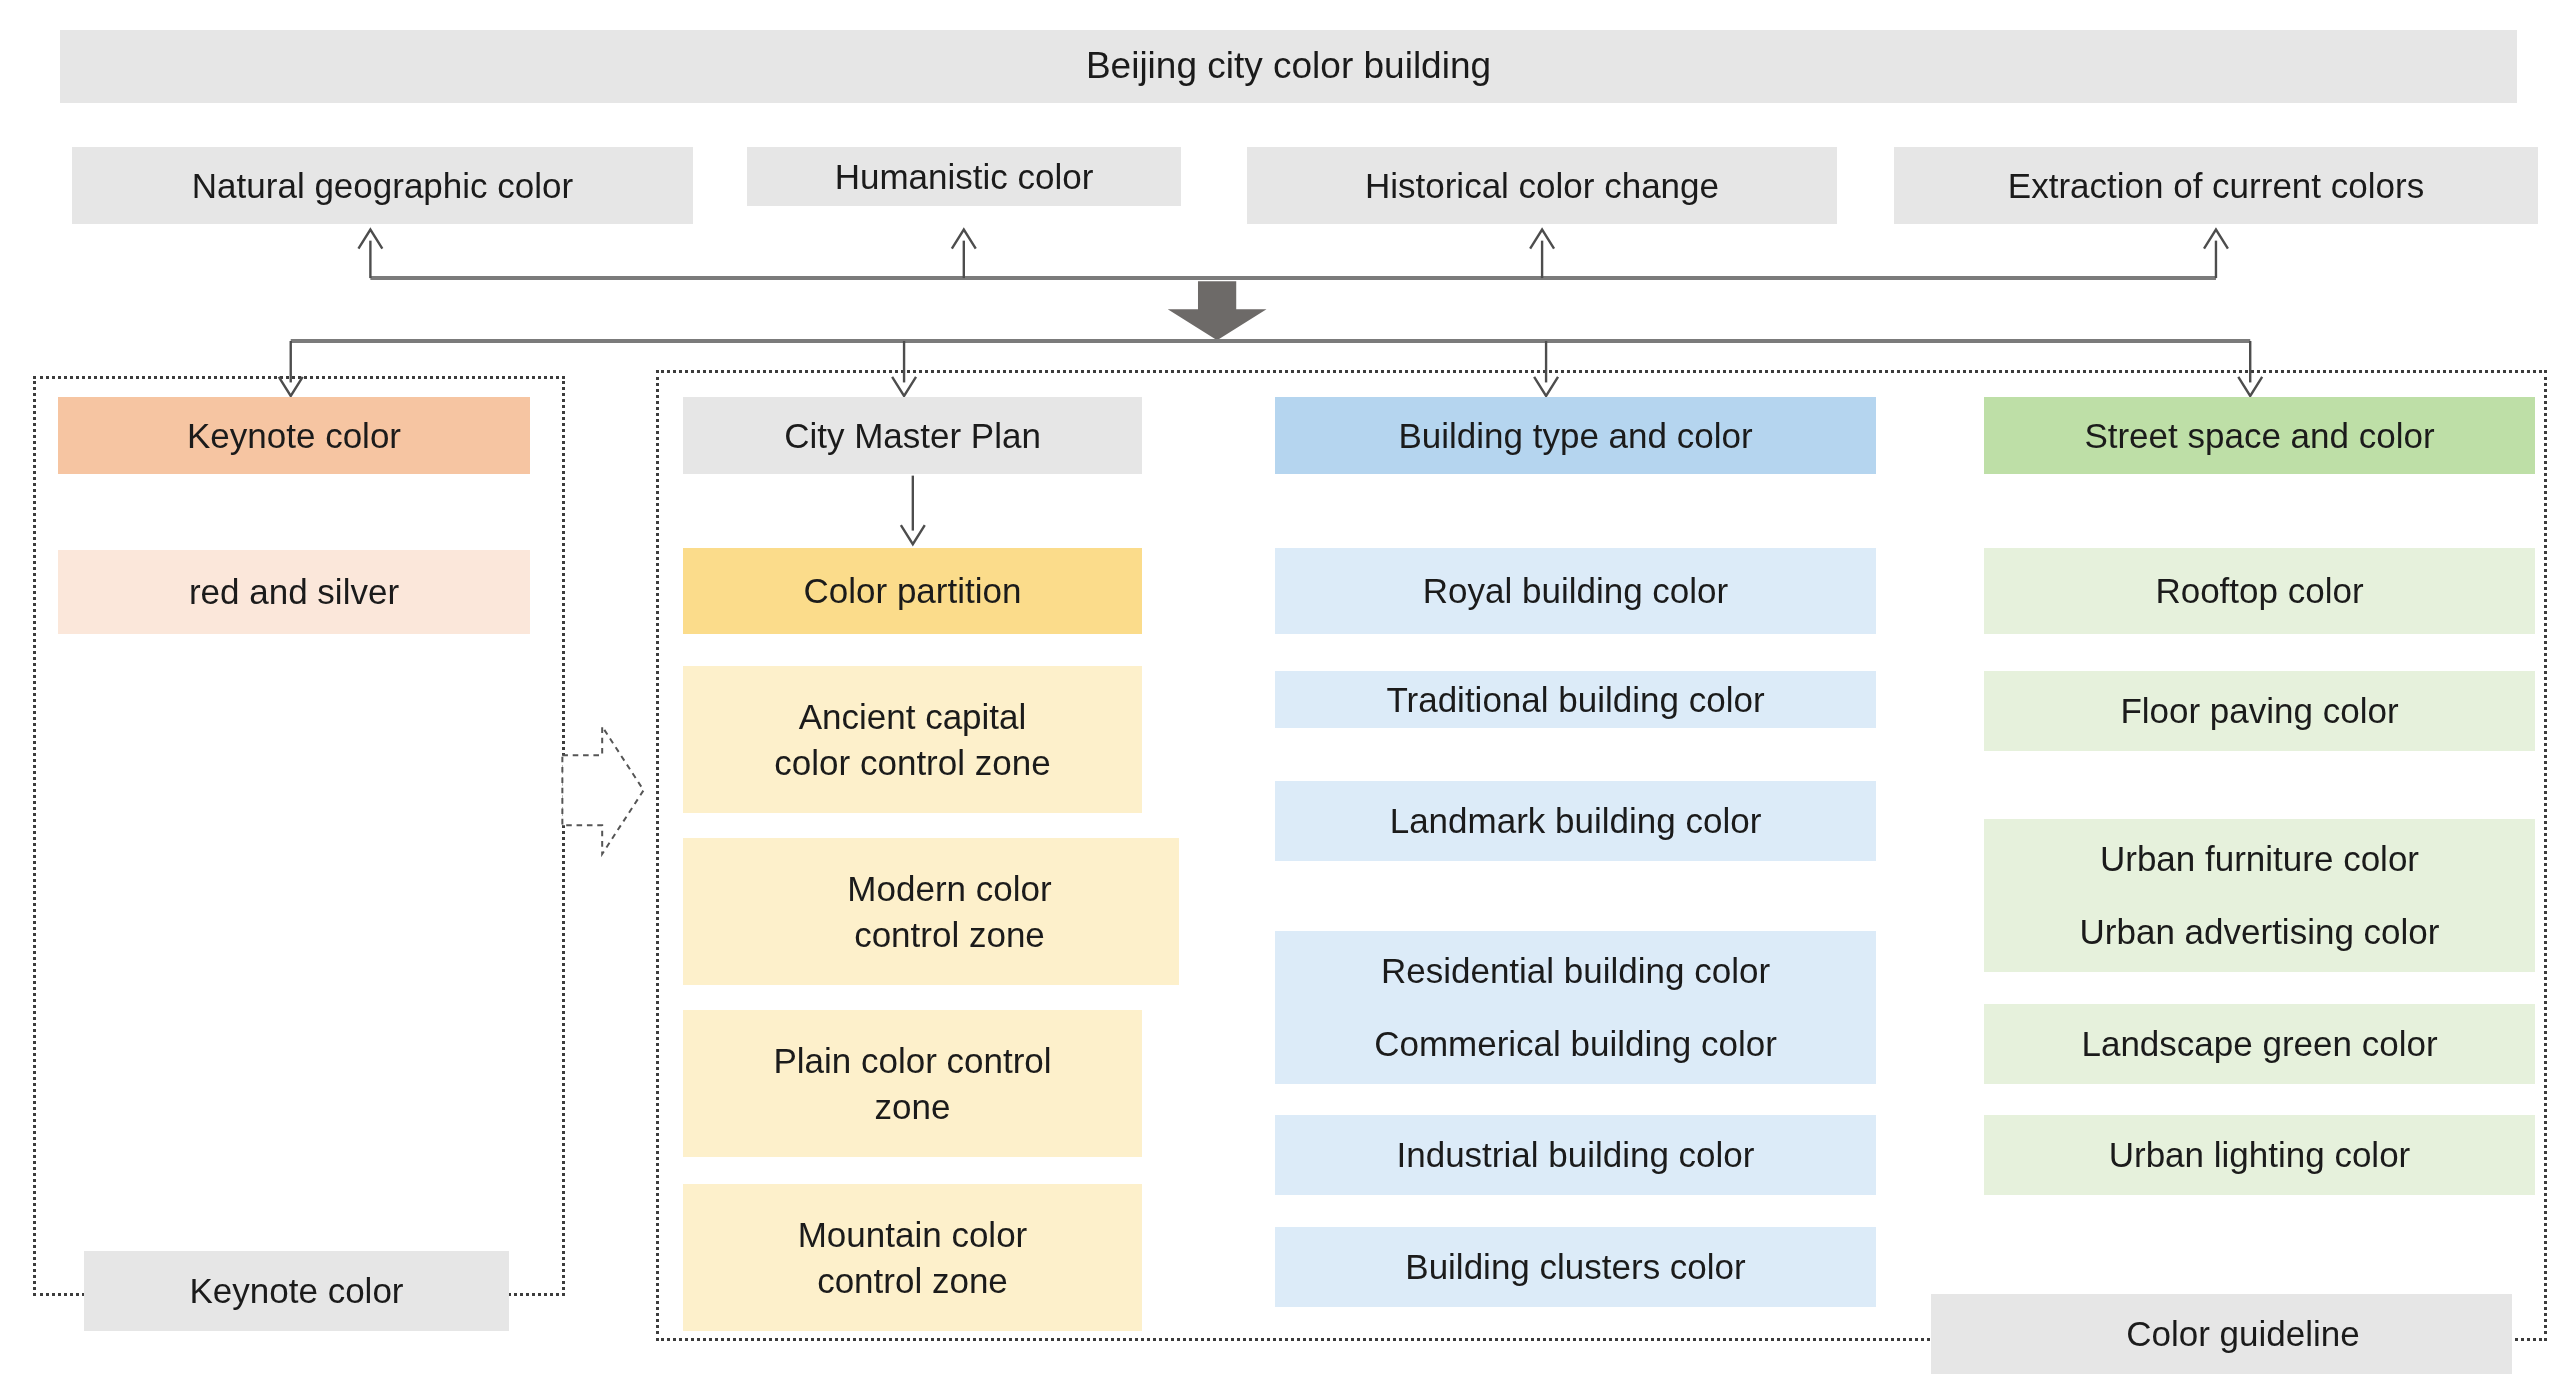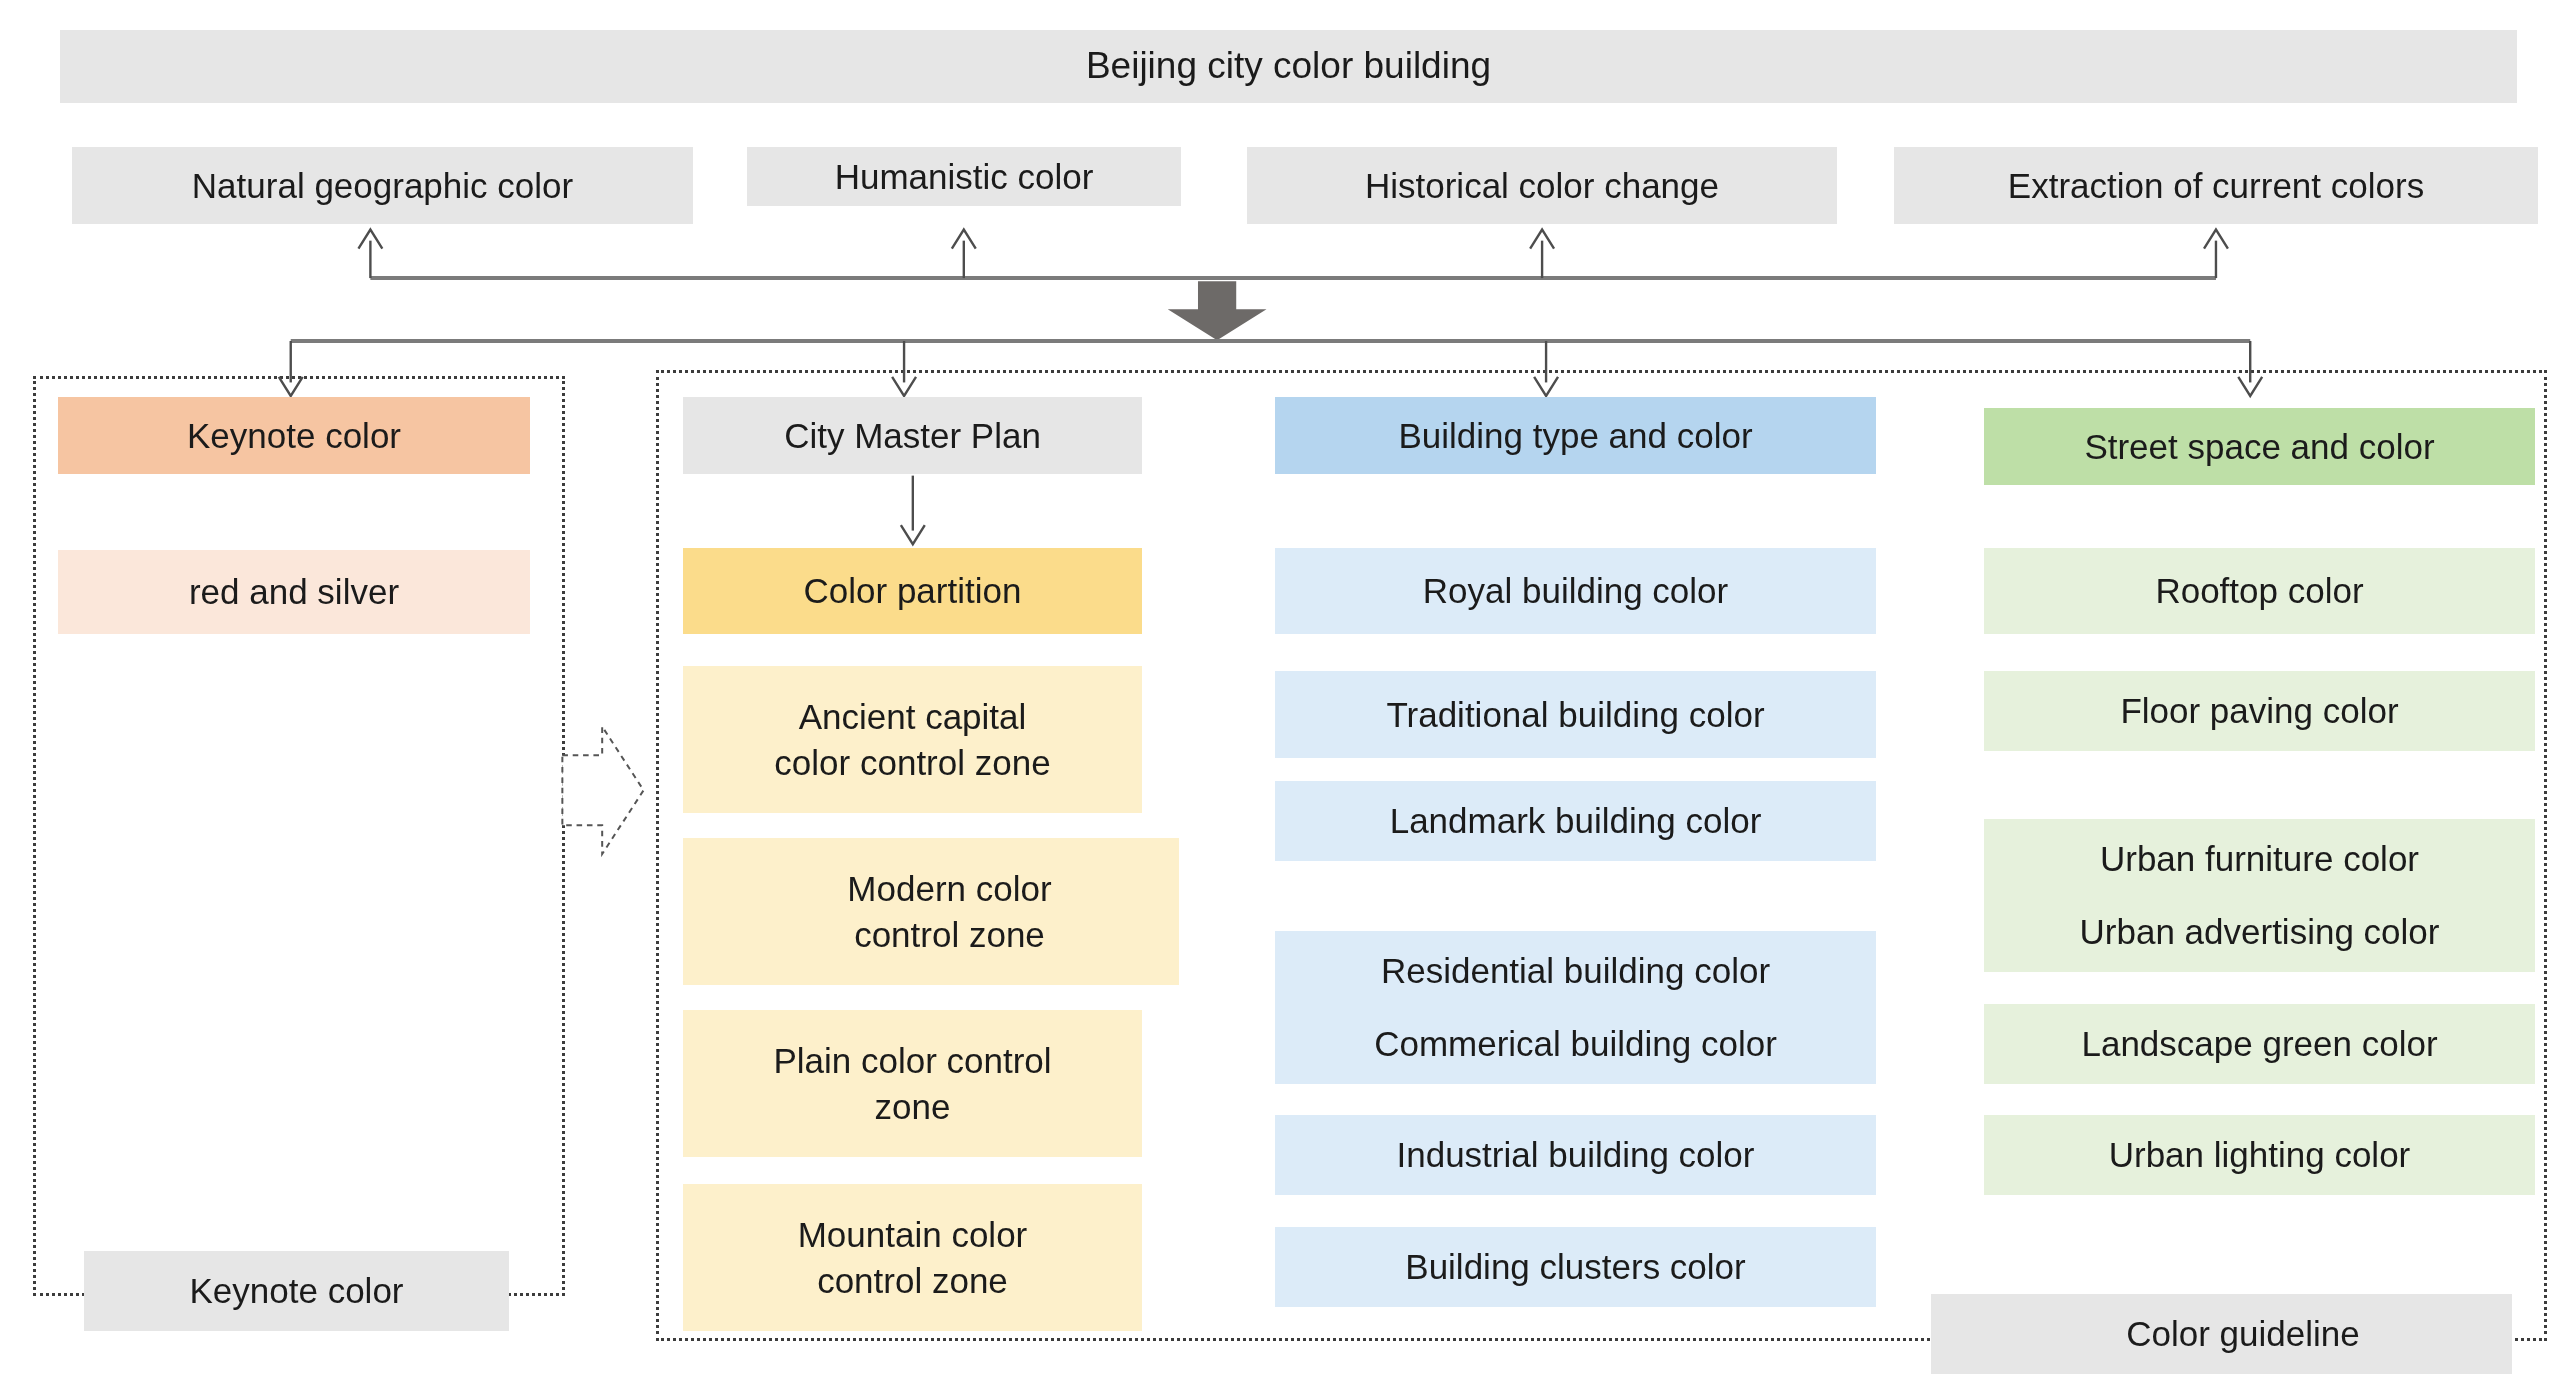--- a/index.html
+++ b/index.html
@@ -25,21 +25,21 @@
     z-index: 3;
   }
   .title-bar { font-size: 37px; }
   .bg-gray   { background: var(--gray_box); }
   .bg-salmon { background: var(--salmon); }
   .bg-palepink { background: var(--pale_pink); }
   .bg-gold   { background: var(--gold); }
   .bg-paleyellow { background: var(--pale_yellow); }
   .bg-blue   { background: var(--blue); }
   .bg-paleblue { background: var(--pale_blue); }
-  .bg-green  { background: var(--green); margin-top: 11px; }
+  .bg-green  { background: var(--green); }
   .bg-palegreen { background: var(--pale_green); }
 
   .col-left { left: 58px;   width: 472px; }
   .col-mp   { left: 683px;  width: 459px; }
   .col-bt   { left: 1275px; width: 601px; }
   .col-ss   { left: 1984px; width: 551px; }
 
   .frame {
     position: absolute;
     border: 3.2px dotted var(--border_dot, #3c3c3c);
@@ -134,21 +134,21 @@
 color control zone</div>
   <div class="node bg-paleyellow col-mp" style="top:838px; height:147px;padding-left:37px;">Modern color
 control zone</div>
   <div class="node bg-paleyellow col-mp" style="top:1010px; height:147px;">Plain color control
 zone</div>
   <div class="node bg-paleyellow col-mp" style="top:1184px; height:147px;">Mountain color
 control zone</div>
 
   <div class="node bg-blue col-bt" style="top:397px; height:77px;">Building type and color</div>
   <div class="node bg-paleblue col-bt" style="top:548px; height:86px;">Royal building color</div>
-  <div class="node bg-paleblue col-bt" style="top:671px; height:87px;">Traditional building color</div>
+  <div class="node bg-paleblue col-bt" style="top:671px; height:57px;">Traditional building color</div>
   <div class="node bg-paleblue col-bt" style="top:781px; height:80px;">Landmark building color</div>
   <div class="node bg-paleblue col-bt" style="top:892px; height:80px;margin-top:39px;">Residential building color</div>
   <div class="node bg-paleblue col-bt" style="top:1004px; height:80px;">Commerical building color</div>
   <div class="node bg-paleblue col-bt" style="top:1115px; height:80px;">Industrial building color</div>
   <div class="node bg-paleblue col-bt" style="top:1227px; height:80px;">Building clusters color</div>
 
   <div class="node bg-green col-ss" style="top:397px; height:77px;">Street space and color</div>
   <div class="node bg-palegreen col-ss" style="top:548px; height:86px;">Rooftop color</div>
   <div class="node bg-palegreen col-ss" style="top:671px; height:80px;">Floor paving color</div>
   <div class="node bg-palegreen col-ss" style="top:819px; height:80px;">Urban furniture color</div>

